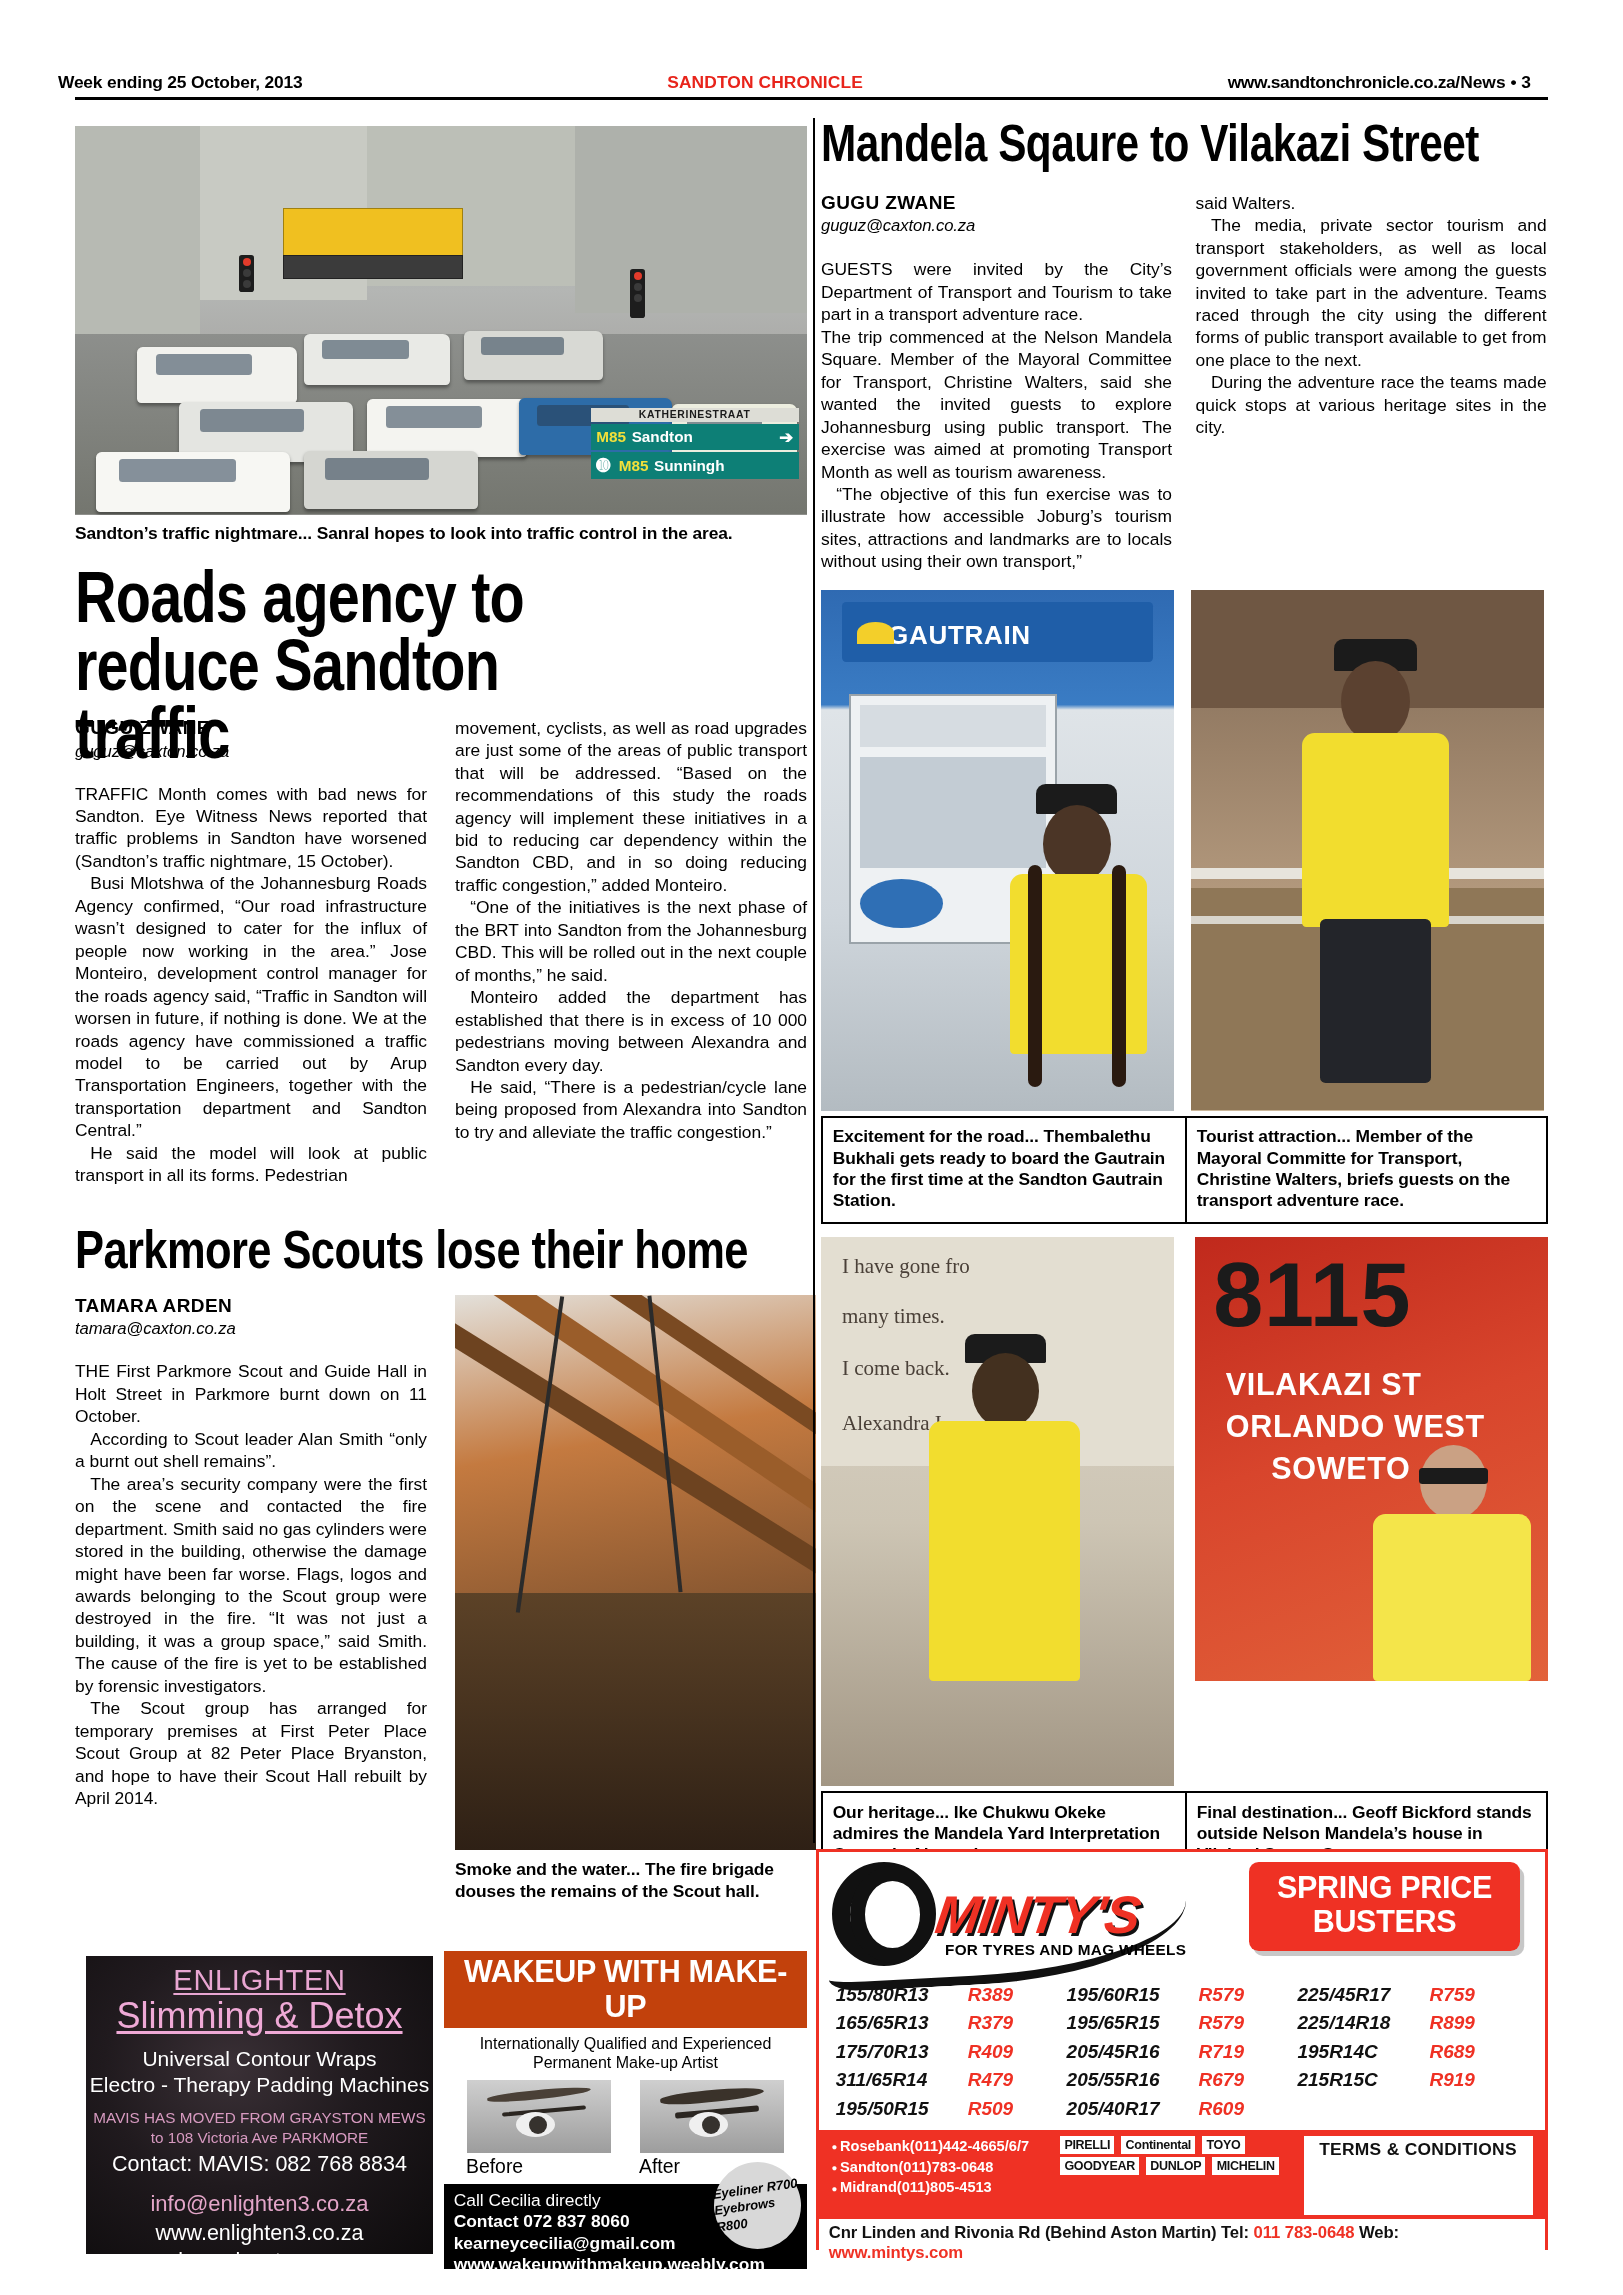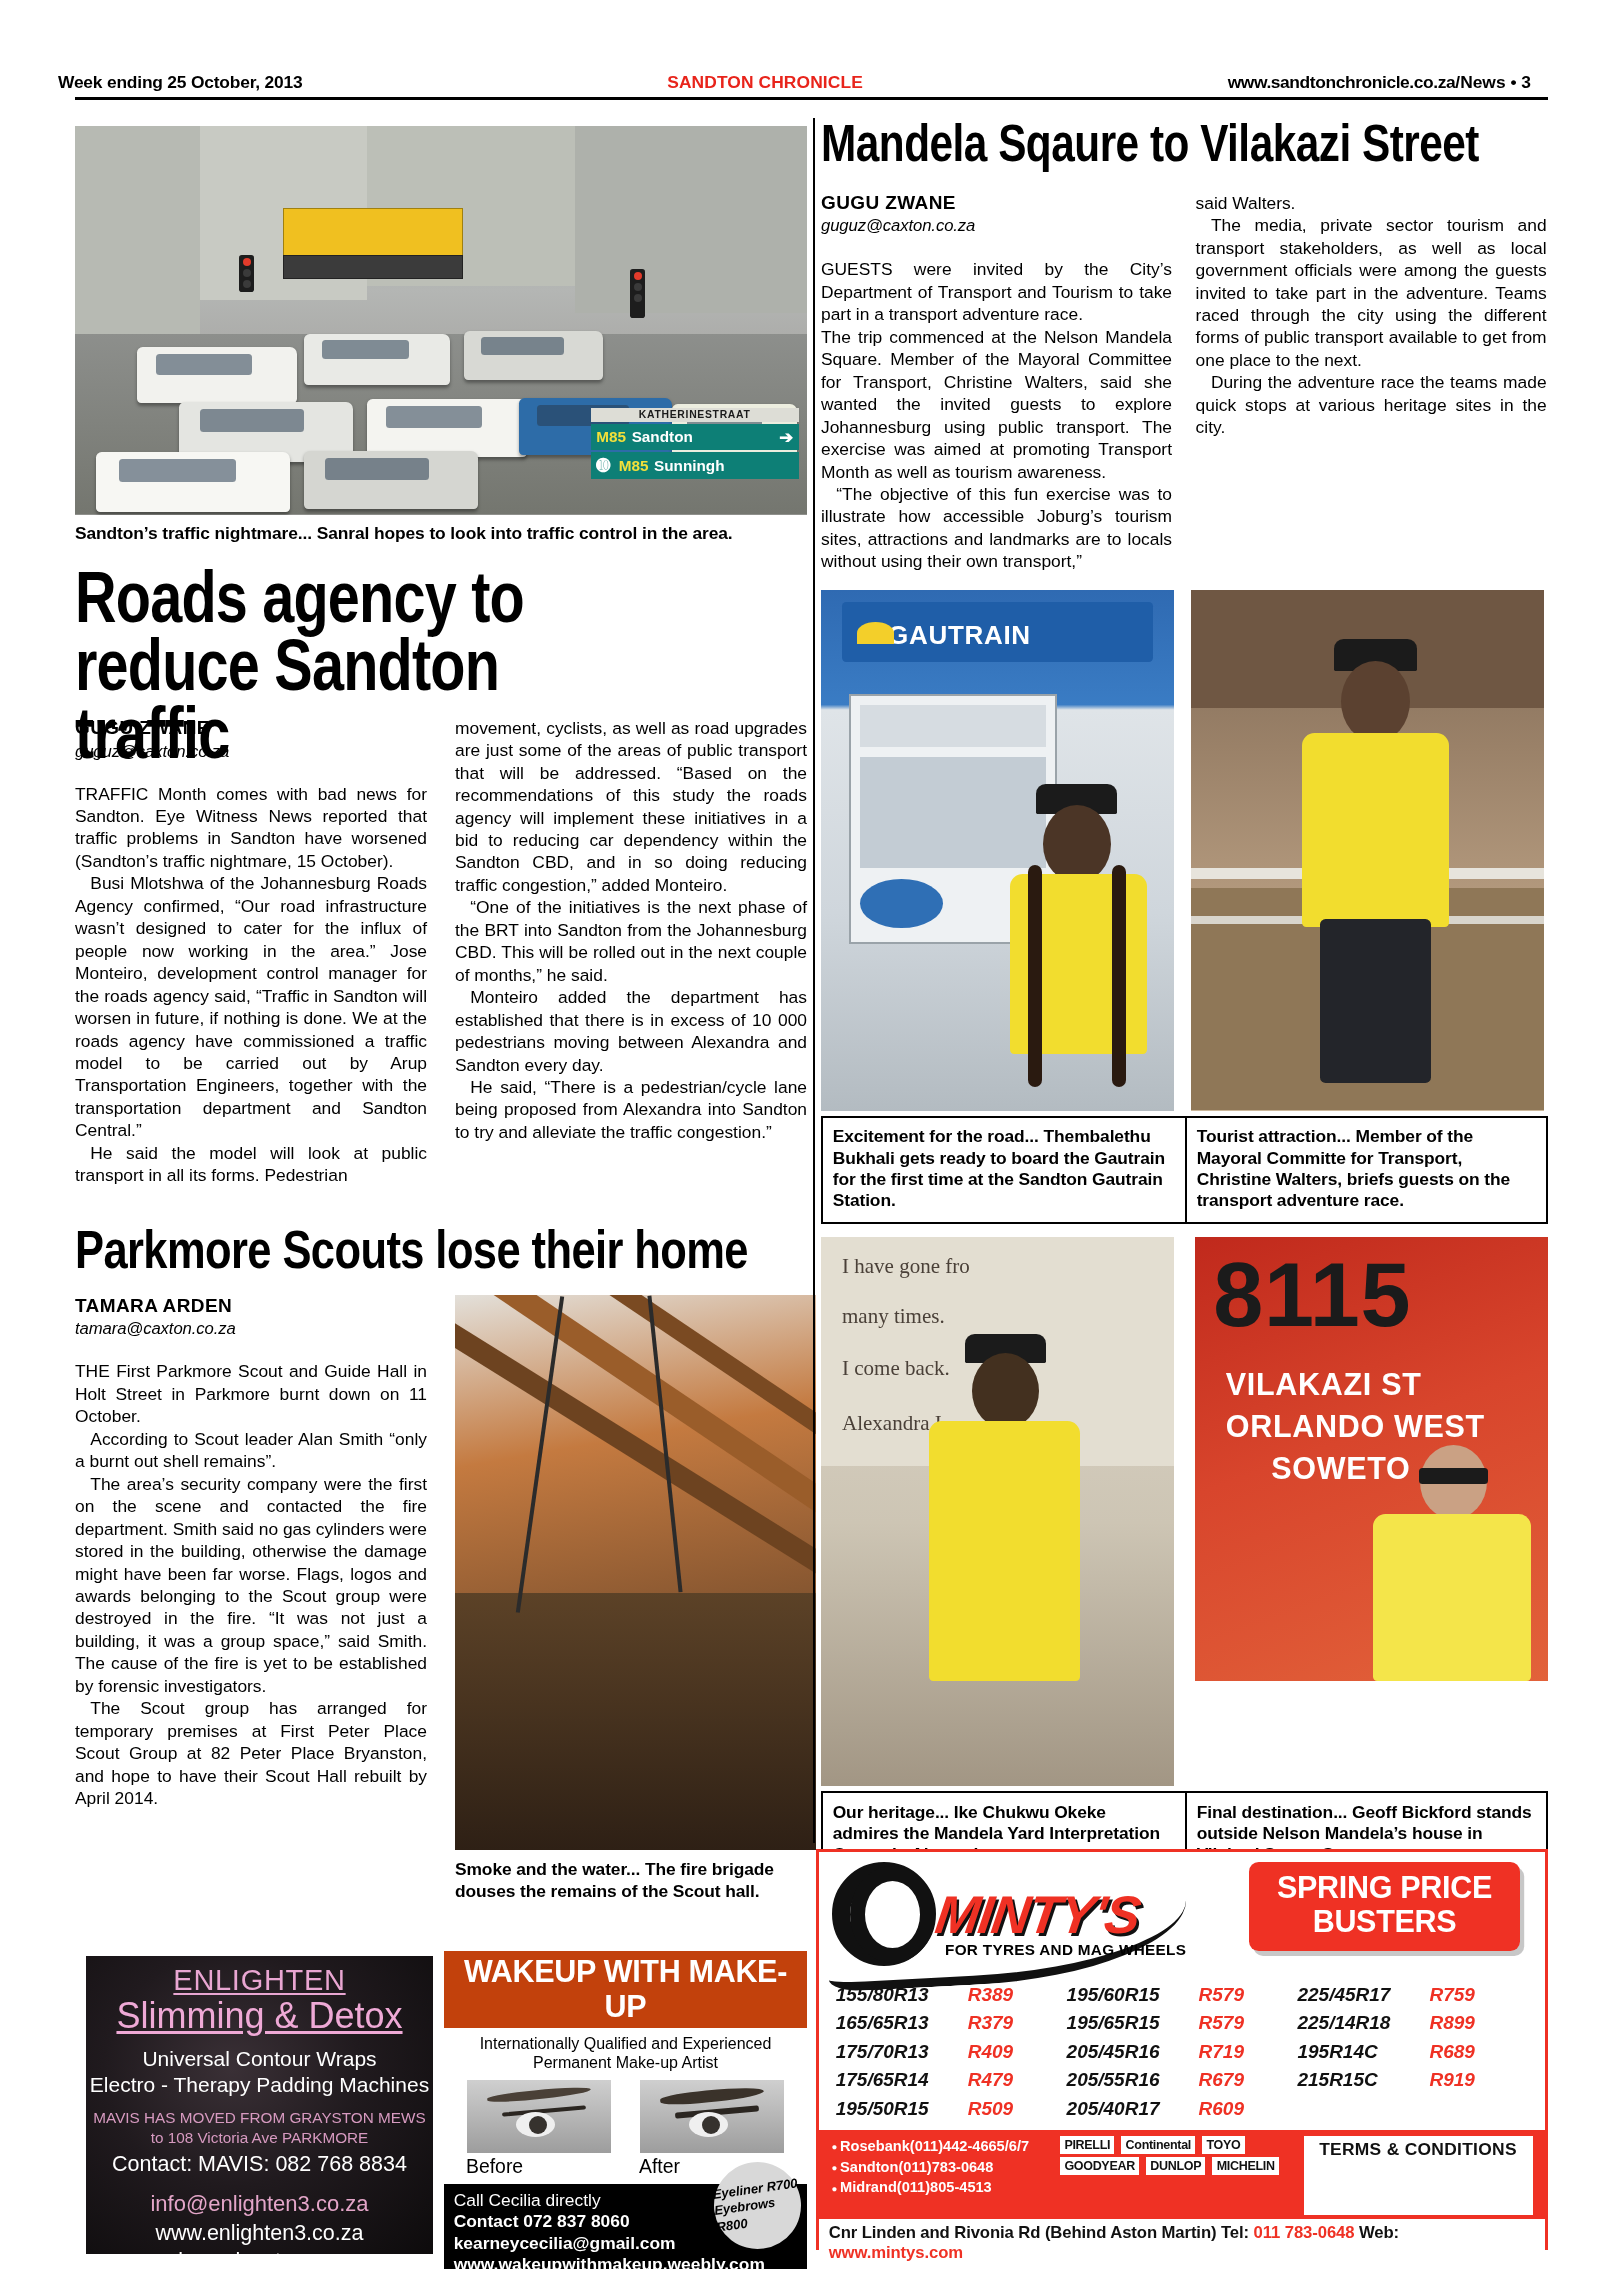--- a/index.html
+++ b/index.html
@@ -485,21 +485,21 @@
           </div>
         <div class="mt-row">
             <span class="mt-size">165/65R13</span>
             <span class="mt-price">R379</span>
           </div>
         <div class="mt-row">
             <span class="mt-size">175/70R13</span>
             <span class="mt-price">R409</span>
           </div>
         <div class="mt-row">
-            <span class="mt-size">175/65R14</span>
+            <span class="mt-size">311/65R14</span>
             <span class="mt-price">R479</span>
           </div>
         <div class="mt-row">
             <span class="mt-size">195/50R15</span>
             <span class="mt-price">R509</span>
           </div>
       </div>
       <div class="mt-pcol">
         <div class="mt-row">
             <span class="mt-size">195/60R15</span>

